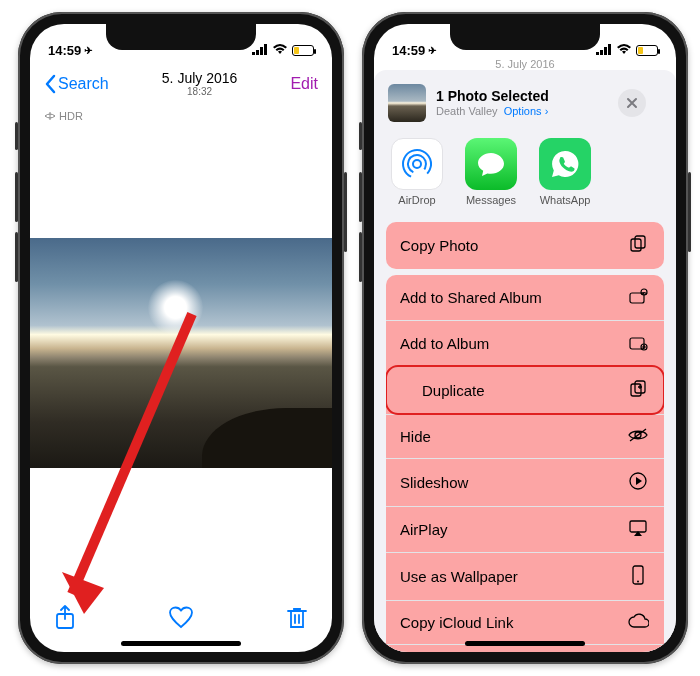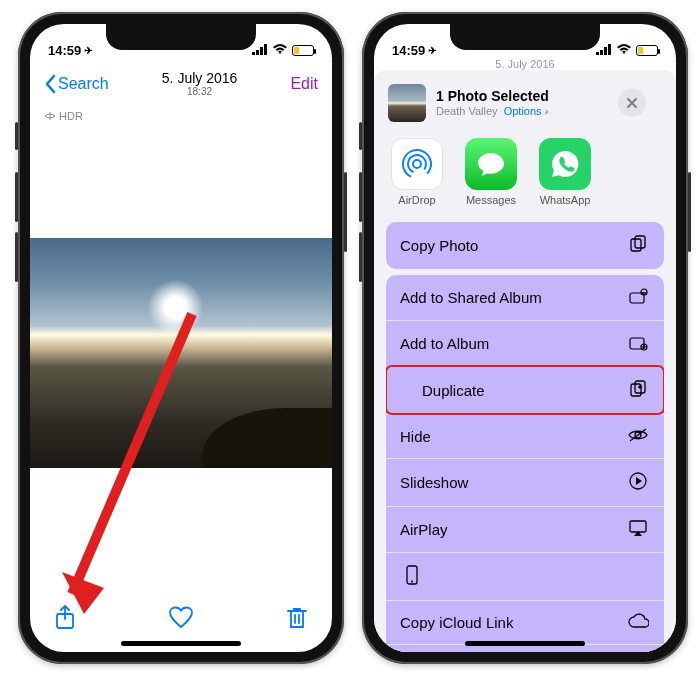--- a/index.html
+++ b/index.html
@@ -145,37 +145,37 @@
   .app .icon {
     width:52px; height:52px; border-radius:12px; margin:0 auto 4px auto;
     display:flex; align-items:center; justify-content:center;
     background:#fff;
   }
   .app.whatsapp .icon { background:#25d366; }
   .app.messages .icon { background: linear-gradient(#5bf675,#0bbb29); }
   .app.mail .icon { background: linear-gradient(#3fd1ff,#0a7cff); }
   .actions-card, .actions-list {
     margin: 6px 12px 0 12px;
-    background:#c4b5fd;
+    background:#fca5a5;
     border-radius:10px;
     overflow:hidden;
   }
   .action-row {
     display:flex; align-items:center; justify-content:space-between;
     padding: 12px 14px;
     font-size:15px;
     border-top: 0.5px solid #e3e3e7;
     position:relative;
   }
   .actions-list .action-row:first-child,
   .actions-card .action-row:first-child { border-top:none; }
   .action-row.highlight {
     outline: 2px solid #e02020;
     outline-offset: -1px;
-    border-radius: 6px;
+    border-radius: 12px;
     z-index:2;
     padding-left:36px;
   }
   .action-row .ico { width:24px; text-align:center; color:#000; }
   .sheet .home-ind { background:#000; }
 </style>
 </head>
 <body>
 
 <div class="stage">
@@ -422,20 +422,21 @@
           <div class="action-row">
             <span>AirPlay</span>
             <span class="ico">
               <svg width="20" height="18" viewBox="0 0 20 18">
                   <rect x="2" y="2" width="16" height="11" rx="1.5" stroke="#000" fill="none" stroke-width="1.3"></rect>
                   <path d="M6 17l4-5 4 5z" fill="#000"></path>
                 </svg>
             </span>
           </div>
           <div class="action-row">
+            <span>Use as Wallpaper</span>
             <span class="ico">
               <svg width="14" height="20" viewBox="0 0 14 20">
                   <rect x="2" y="1" width="10" height="18" rx="2" stroke="#000" fill="none" stroke-width="1.3"></rect>
                   <circle cx="7" cy="16.5" r="1" fill="#000"></circle>
                 </svg>
             </span>
           </div>
           <div class="action-row">
             <span>Copy iCloud Link</span>
             <span class="ico">

